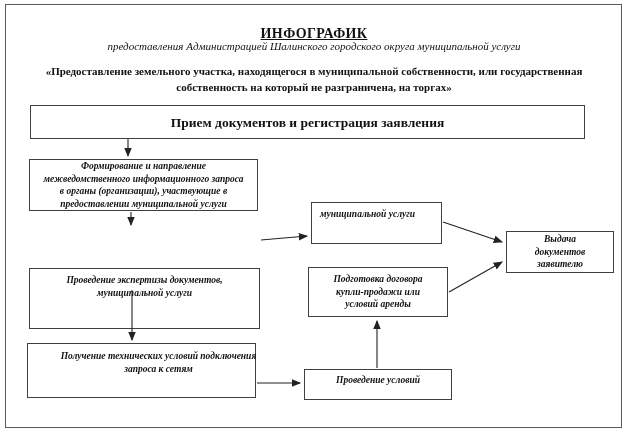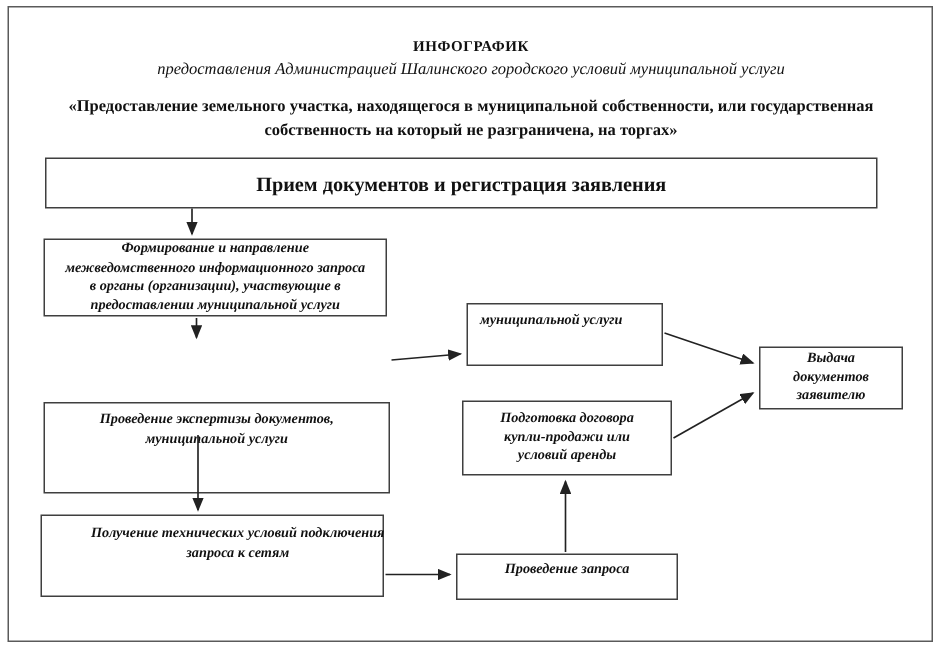--- a/index.html
+++ b/index.html
@@ -6,51 +6,51 @@
   #stage{
     position:relative;width:628px;height:438px;background:#ffffff;
     font-family:"Liberation Serif","DejaVu Serif",serif;color:#111;
     overflow:hidden;
   }
   .page-border{
     position:absolute;left:5px;top:4px;width:617px;height:424px;
     border:1px solid #5a5a5a;box-sizing:border-box;
   }
   .hdr{position:absolute;left:0;width:628px;text-align:center;}
-  .hdr-title{top:26px;font-size:10px;font-weight:bold;letter-spacing:.4px;}
+  .hdr-title{top:26px;font-size:14px;font-weight:bold;letter-spacing:.4px;text-decoration:underline;}
   .hdr-subtitle{top:40px;font-size:11px;font-style:italic;}
   .hdr-quote{top:63px;font-size:11px;font-weight:bold;line-height:16px;padding:0 20px;width:588px;}
   .node{
     position:absolute;border:1px solid #3f3f3f;background:#fff;box-sizing:border-box;
     display:flex;flex-direction:column;align-items:center;justify-content:center;
     text-align:center;font-weight:bold;font-style:italic;font-size:9.5px;line-height:12.5px;
   }
   .node .ln{white-space:nowrap;}
   .node-reception{
     left:30px;top:105px;width:555px;height:34px;
     font-style:normal;font-size:13.5px;line-height:15px;
   }
   .node-request{left:29px;top:159px;width:229px;height:52px;}
   .node-expertise{left:29px;top:228px;width:231px;height:61px;justify-content:flex-start;padding-top:5px;margin-top:40px;}
   .node-refusal{left:311px;top:202px;width:131px;height:42px;align-items:flex-start;justify-content:flex-start;padding:5px 4px 0 8px;text-align:left;}
   .node-contract{left:308px;top:267px;width:140px;height:50px;}
-  .node-issuance{left:506px;top:231px;width:96px;height:42px;}
+  .node-issuance{left:506px;top:231px;width:108px;height:42px;}
   .node-technical{left:27px;top:343px;width:229px;height:55px;justify-content:flex-start;padding-top:6px;padding-left:34px;}
   .node-auction{left:304px;top:369px;width:148px;height:31px;padding-bottom:8px;}
   svg.arrows{position:absolute;left:0;top:0;pointer-events:none;}
 </style>
 </head>
 <body>
 
 <div id="stage">
 
   <div class="page-border"></div>
 
   <div class="hdr hdr-title">ИНФОГРАФИК</div>
-  <div class="hdr hdr-subtitle">предоставления Администрацией Шалинского городского условий муниципальной услуги</div>
+  <div class="hdr hdr-subtitle">предоставления Администрацией Шалинского городского округа муниципальной услуги</div>
   <div class="hdr hdr-quote">
     <div>«Предоставление земельного участка, находящегося в муниципальной собственности, или государственная</div>
     <div>собственность на который не разграничена, на торгах»</div>
   </div>
 
   <div class="node node-reception">
     <div class="ln">Прием документов и регистрация заявления</div>
   </div>
 
   <div class="node node-request">
@@ -80,21 +80,21 @@
     <div class="ln">документов</div>
     <div class="ln">заявителю</div>
   </div>
 
   <div class="node node-technical">
     <div class="ln">Получение технических условий подключения</div>
     <div class="ln">запроса к сетям</div>
   </div>
 
   <div class="node node-auction">
-    <div class="ln">Проведение запроса</div>
+    <div class="ln">Проведение условий</div>
   </div>
 
   <svg class="arrows" width="628" height="438">
     <defs>
       <marker id="ah" markerWidth="9" markerHeight="7" refX="7.5" refY="3.5" orient="auto">
         <path d="M0,0 L8.5,3.5 L0,7 z" fill="#222222"></path>
       </marker>
     </defs>
     <line x1="128" y1="139" x2="128" y2="156" stroke="#222222" stroke-width="1.1" marker-end="url(#ah)"></line>
     <line x1="131" y1="212" x2="131" y2="225" stroke="#222222" stroke-width="1.1" marker-end="url(#ah)"></line>

